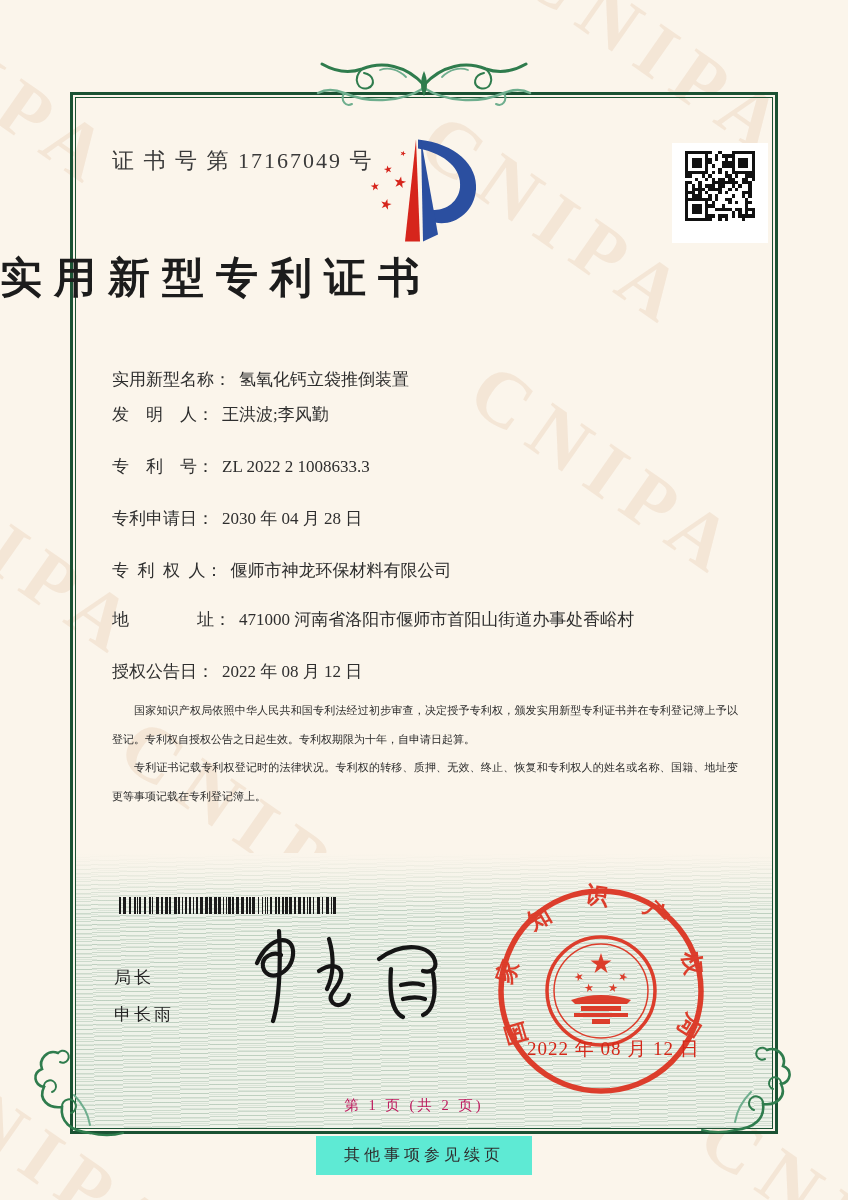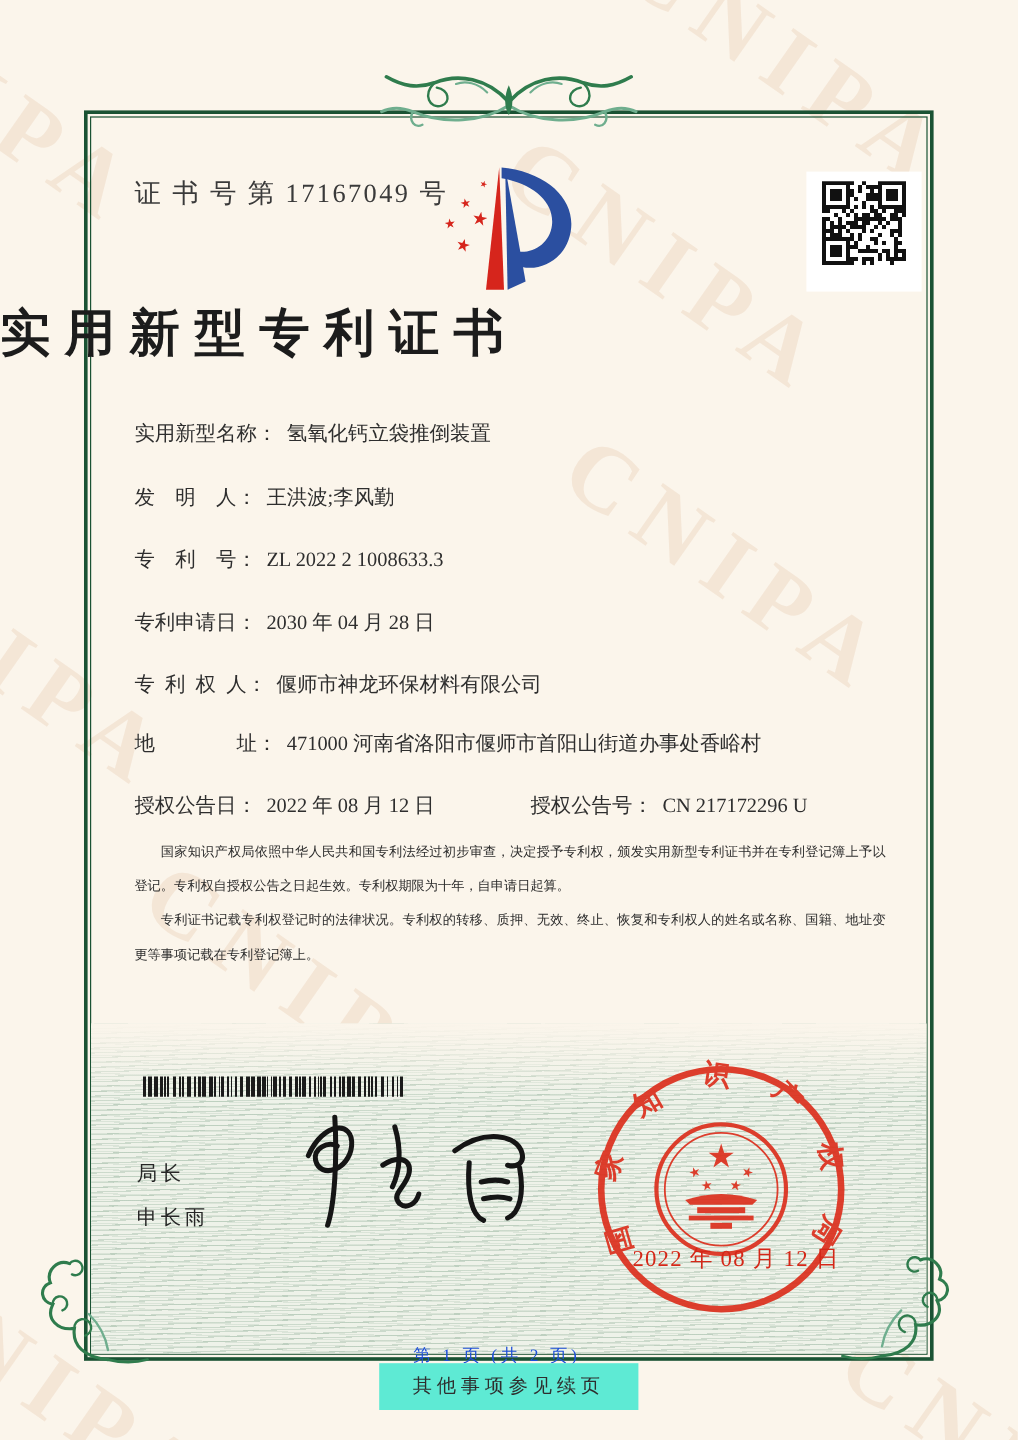--- a/index.html
+++ b/index.html
@@ -38,39 +38,39 @@
   
   .certno{position:absolute;left:112px;top:146px;font-size:22px;letter-spacing:2px;
     color:#3a3a3a;z-index:2}
   .logo{position:absolute;left:352px;top:128px;z-index:2}
   .qr{position:absolute;left:672px;top:143px;width:96px;height:100px;background:#fff;
     z-index:2;display:flex;justify-content:center;padding-top:8px;box-sizing:border-box}
   .title{position:absolute;left:0;top:250px;width:848px;text-align:left;
     font-size:42px;font-weight:bold;letter-spacing:12px;color:#1c1c1c;z-index:2}
   
   .row{position:absolute;left:112px;font-size:17px;color:#2e2e2e;z-index:2;white-space:nowrap}
-  .r1{top:350px}.r2{top:403px}.r3{top:455px}.r4{top:507px}.r5{top:559px}.r6{top:608px}
+  .r1{top:368px}.r2{top:403px}.r3{top:455px}.r4{top:507px}.r5{top:559px}.r6{top:608px}
   .r7{top:660px;width:660px}
   .fvalue{margin-left:8px}
   .pair2{position:absolute;left:330px;top:0;white-space:nowrap}
   
   .paras{position:absolute;left:112px;top:696px;width:626px;z-index:2;
     font-size:11px;line-height:28.5px;text-align:justify;color:#2c2c2c}
   .paras p{margin:0;text-indent:2em}
   
   .barcode{position:absolute;left:119px;top:897px;width:220px;height:17px;z-index:2}
   .bureau{position:absolute;left:114px;font-size:17px;letter-spacing:3px;color:#262626;
     z-index:2;font-family:Liberation Sans, sans-serif}
   .bureau.t{top:966px}.bureau.n{top:1003px}
   .signature{position:absolute;left:243px;top:925px;z-index:3}
   .seal{position:absolute;left:492px;top:882px;z-index:2}
   .seal-date{position:absolute;left:527px;top:1036px;font-size:19px;color:#d42718;
     letter-spacing:1px;z-index:3;white-space:nowrap}
-  .pageinfo{position:absolute;left:0;top:1120px;width:828px;text-align:center;
-    font-size:14.5px;letter-spacing:3px;color:#1d4ed8;z-index:2}
+  .pageinfo{position:absolute;left:0;top:1096px;width:828px;text-align:center;
+    font-size:14.5px;letter-spacing:3px;color:#be185d;z-index:2}
   .contbox{position:absolute;left:50%;top:1136px;transform:translateX(-50%);
     background:#5eead4;padding:9px 28px;font-size:16px;letter-spacing:4px;
     color:#2e2e2e;z-index:2;white-space:nowrap}
   
   .orn-top{position:absolute;left:294px;top:55px;z-index:3}
   .corner-bl{position:absolute;left:30px;top:1045px;z-index:3}
   .corner-br{position:absolute;left:700px;top:1042px;z-index:3;transform:scaleX(-1)}
 </style>
 </head>
 <body>
@@ -401,23 +401,20 @@
   <span class="flabel">专利申请日：</span><span class="fvalue">2030 年 04 月 28 日</span>
 </div>
 <div class="row r5">
   <span class="flabel">专 利 权 人：</span><span class="fvalue">偃师市神龙环保材料有限公司</span>
 </div>
 <div class="row r6">
   <span class="flabel">地　　　　址：</span><span class="fvalue">471000 河南省洛阳市偃师市首阳山街道办事处香峪村</span>
 </div>
 <div class="row r7">
   <span class="flabel">授权公告日：</span><span class="fvalue">2022 年 08 月 12 日</span>
-  <span class="pair2">
-    <span class="flabel">授权公告号：</span><span class="fvalue">CN 217172296 U</span>
-  </span>
 </div>
 
 <div class="paras">
   <p>国家知识产权局依照中华人民共和国专利法经过初步审查，决定授予专利权，颁发实用新型专利证书并在专利登记簿上予以登记。专利权自授权公告之日起生效。专利权期限为十年，自申请日起算。</p>
   <p>专利证书记载专利权登记时的法律状况。专利权的转移、质押、无效、终止、恢复和专利权人的姓名或名称、国籍、地址变更等事项记载在专利登记簿上。</p>
 </div>
 
 <svg class="barcode" id="barcode-svg" width="220" height="17" viewBox="0 0 220 17" shape-rendering="crispEdges">
     <rect x="0.00" y="0" width="2.30" height="17" fill="#1b1b1b"></rect>
     <rect x="4.24" y="0" width="3.10" height="17" fill="#1b1b1b"></rect>

